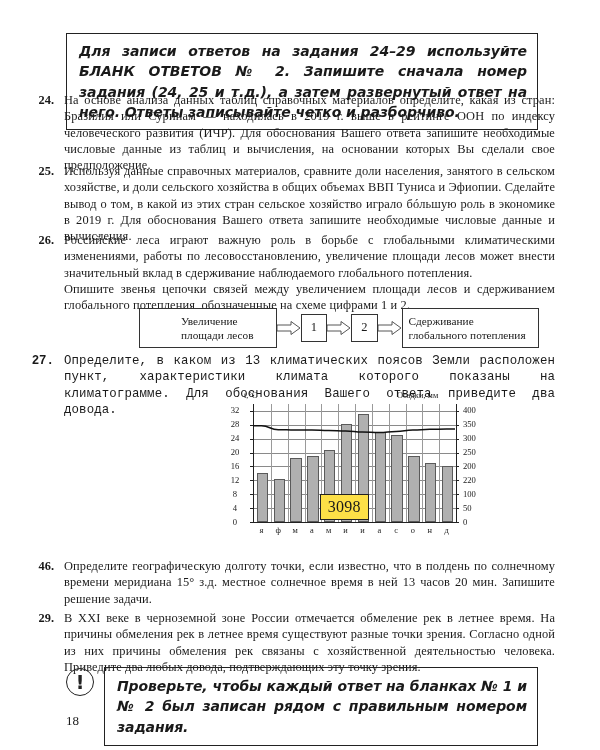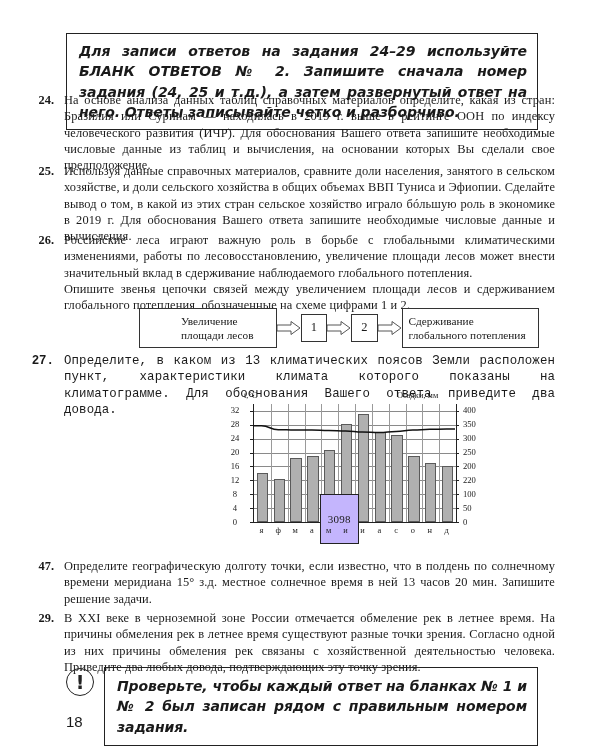--- a/index.html
+++ b/index.html
@@ -208,34 +208,34 @@
   }
   #temp-curve {
     position: absolute;
     left: 31px;
     top: 13px;
     overflow: visible;
   }
   #annual-total {
     position: absolute;
     border: 1.1px solid #222;
-    background: #c4b5fd;
-    font-size: 11px;
+    background: #fde047;
+    font-size: 16px;
     font-family: "Liberation Serif", serif;
-    padding: 18px 7px;
+    padding: 3px 7px;
     letter-spacing: 0.3px;
   }
 
   
   #page-number {
     position: absolute;
     left: 66px;
     top: 713px;
-    font-size: 15px;
-    font-family: Liberation Sans, sans-serif;
+    font-size: 13px;
+    font-family: Liberation Serif, serif;
   }
 </style>
 </head>
 <body>
 
 <div class="page">
 
   <div class="callout" id="header-callout">
     <span>Для записи ответов на задания 24–29 используйте БЛАНК ОТВЕТОВ № 2. Запишите сначала номер задания (24, 25 и т.д.), а затем развернутый ответ на него. Ответы записывайте четко и разборчиво.</span>
   </div>
@@ -377,21 +377,21 @@
       <div class="month" style="left: 116.583px; top: 135px;">и</div>
       <div class="month" style="left: 133.417px; top: 135px;">и</div>
       <div class="month" style="left: 150.25px; top: 135px;">а</div>
       <div class="month" style="left: 167.083px; top: 135px;">с</div>
       <div class="month" style="left: 183.917px; top: 135px;">о</div>
       <div class="month" style="left: 200.75px; top: 135px;">н</div>
       <div class="month" style="left: 217.583px; top: 135px;">д</div>
     </div>
 
   <div class="q" id="q28">
-    <div class="q-num">47.</div>
+    <div class="q-num">46.</div>
     <div class="q-body">Определите географическую долготу точки, если известно, что в полдень по солнечному времени меридиана 15° з.д. местное солнечное время в ней 13 часов 20 мин. Запишите решение задачи.</div>
   </div>
 
   <div class="q" id="q29">
     <div class="q-num">29.</div>
     <div class="q-body">В XXI веке в черноземной зоне России отмечается обмеление рек в летнее время. На причины обмеления рек в летнее время существуют разные точки зрения. Согласно одной из них причины обмеления рек связаны с хозяйственной деятельностью человека. Приведите два любых довода, подтверждающих эту точку зрения.</div>
   </div>
 
   <div class="warn-icon">
     <span>!</span>

